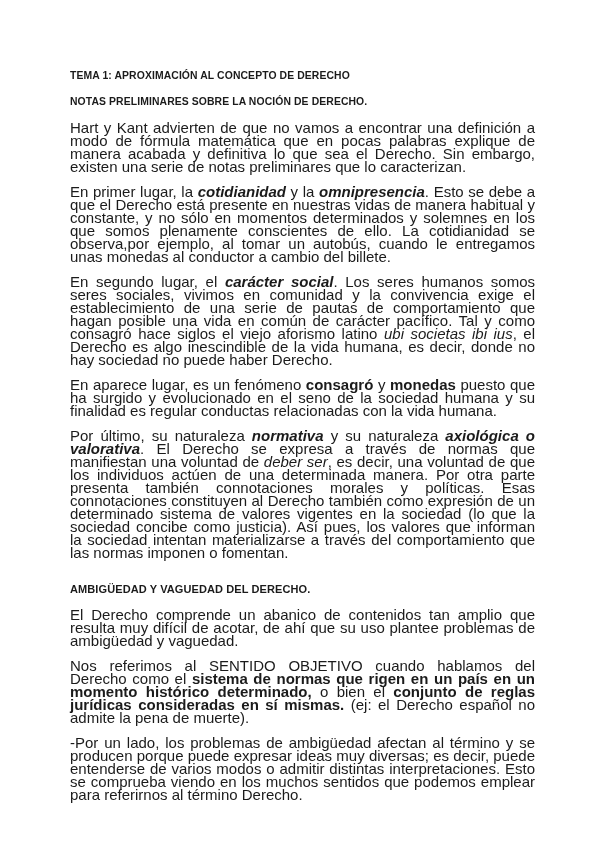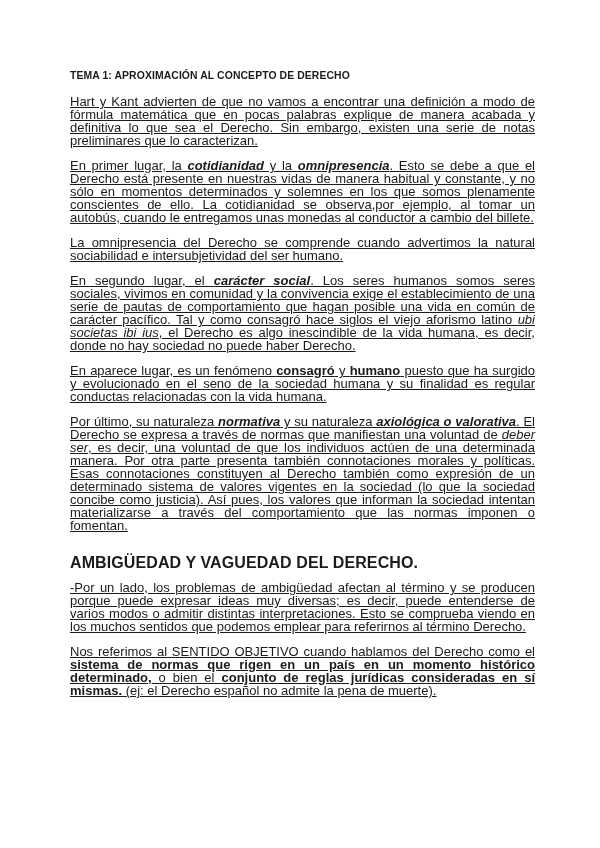--- a/index.html
+++ b/index.html
@@ -23,45 +23,45 @@
   }
   .doc-title,
   .doc-subtitle {
     font-size: 10.4px;
     font-weight: bold;
     line-height: 13px;
     margin: 0 0 13px 0;
     letter-spacing: 0.1px;
   }
   .doc-paragraph {
-    font-size: 13px;
+    font-size: 15px;
     line-height: 13px;
     margin: 0 0 12px 0;
     text-align: justify;
-    text-decoration: underline;
   }
   .doc-heading {
-    font-size: 16px;
+    font-size: 11px;
     line-height: 13px;
     font-weight: bold;
     margin: 24px 0 12px 0;
     letter-spacing: 0.1px;
   }
   .run-b { font-weight: bold; }
   .run-i { font-style: italic; margin-top: 48px; }
 </style>
 </head>
 <body>
 
 <div class="page">
   <div class="doc-title">TEMA 1: APROXIMACIÓN AL CONCEPTO DE DERECHO</div>
+  <div class="doc-subtitle">NOTAS PRELIMINARES SOBRE LA NOCIÓN DE DERECHO.</div>
   <div id="doc-body">
       <div class="doc-paragraph"><span>Hart y Kant advierten de que no vamos a encontrar una definición a modo de fórmula matemática que en pocas palabras explique de manera acabada y definitiva lo que sea el Derecho. Sin embargo, existen una serie de notas preliminares que lo caracterizan.</span></div>
       <div class="doc-paragraph"><span>En primer lugar, la </span><span class="run-b run-i">cotidianidad</span><span> y la </span><span class="run-b run-i">omnipresencia</span><span>. Esto se debe a que el Derecho está presente en nuestras vidas de manera habitual y constante, y no sólo en momentos determinados y solemnes en los que somos plenamente conscientes de ello. La cotidianidad se observa,por ejemplo, al tomar un autobús, cuando le entregamos unas monedas al conductor a cambio del billete.</span></div>
-      <div class="doc-paragraph"><span>La omnipresencia del Derecho se comprende cuando advertimos la natural sociabilidad e intersubjetividad del ser humano.</span></div>
       <div class="doc-paragraph"><span>En segundo lugar, el </span><span class="run-b run-i">carácter social</span><span>. Los seres humanos somos seres sociales, vivimos en comunidad y la convivencia exige el establecimiento de una serie de pautas de comportamiento que hagan posible una vida en común de carácter pacífico. Tal y como consagró hace siglos el viejo aforismo latino </span><span class="run-i">ubi societas ibi ius</span><span>, el Derecho es algo inescindible de la vida humana, es decir, donde no hay sociedad no puede haber Derecho.</span></div>
-      <div class="doc-paragraph"><span>En aparece lugar, es un fenómeno </span><span class="run-b">consagró</span><span> y </span><span class="run-b">humano</span><span> puesto que ha surgido y evolucionado en el seno de la sociedad humana y su finalidad es regular conductas relacionadas con la vida humana.</span></div>
+      <div class="doc-paragraph"><span>En aparece lugar, es un fenómeno </span><span class="run-b">consagró</span><span> y </span><span class="run-b">monedas</span><span> puesto que ha surgido y evolucionado en el seno de la sociedad humana y su finalidad es regular conductas relacionadas con la vida humana.</span></div>
       <div class="doc-paragraph"><span>Por último, su naturaleza </span><span class="run-b run-i">normativa</span><span> y su naturaleza </span><span class="run-b run-i">axiológica o valorativa</span><span>. El Derecho se expresa a través de normas que manifiestan una voluntad de </span><span class="run-i">deber ser</span><span>, es decir, una voluntad de que los individuos actúen de una determinada manera. Por otra parte presenta también connotaciones morales y políticas. Esas connotaciones constituyen al Derecho también como expresión de un determinado sistema de valores vigentes en la sociedad (lo que la sociedad concibe como justicia). Así pues, los valores que informan la sociedad intentan materializarse a través del comportamiento que las normas imponen o fomentan.</span></div>
       <div class="doc-heading"><span>AMBIGÜEDAD Y VAGUEDAD DEL DERECHO.</span></div>
+      <div class="doc-paragraph"><span>El Derecho comprende un abanico de contenidos tan amplio que resulta muy difícil de acotar, de ahí que su uso plantee problemas de ambigüedad y vaguedad.</span></div>
+      <div class="doc-paragraph"><span>Nos referimos al SENTIDO OBJETIVO cuando hablamos del Derecho como el </span><span class="run-b">sistema de normas que rigen en un país en un momento histórico determinado,</span><span> o bien el </span><span class="run-b">conjunto de reglas jurídicas consideradas en sí mismas.</span><span> (ej: el Derecho español no admite la pena de muerte).</span></div>
       <div class="doc-paragraph"><span>-Por un lado, los problemas de ambigüedad afectan al término y se producen porque puede expresar ideas muy diversas; es decir, puede entenderse de varios modos o admitir distintas interpretaciones. Esto se comprueba viendo en los muchos sentidos que podemos emplear para referirnos al término Derecho.</span></div>
-      <div class="doc-paragraph"><span>Nos referimos al SENTIDO OBJETIVO cuando hablamos del Derecho como el </span><span class="run-b">sistema de normas que rigen en un país en un momento histórico determinado,</span><span> o bien el </span><span class="run-b">conjunto de reglas jurídicas consideradas en sí mismas.</span><span> (ej: el Derecho español no admite la pena de muerte).</span></div>
     </div>
 </div>
 
 </body></html>

